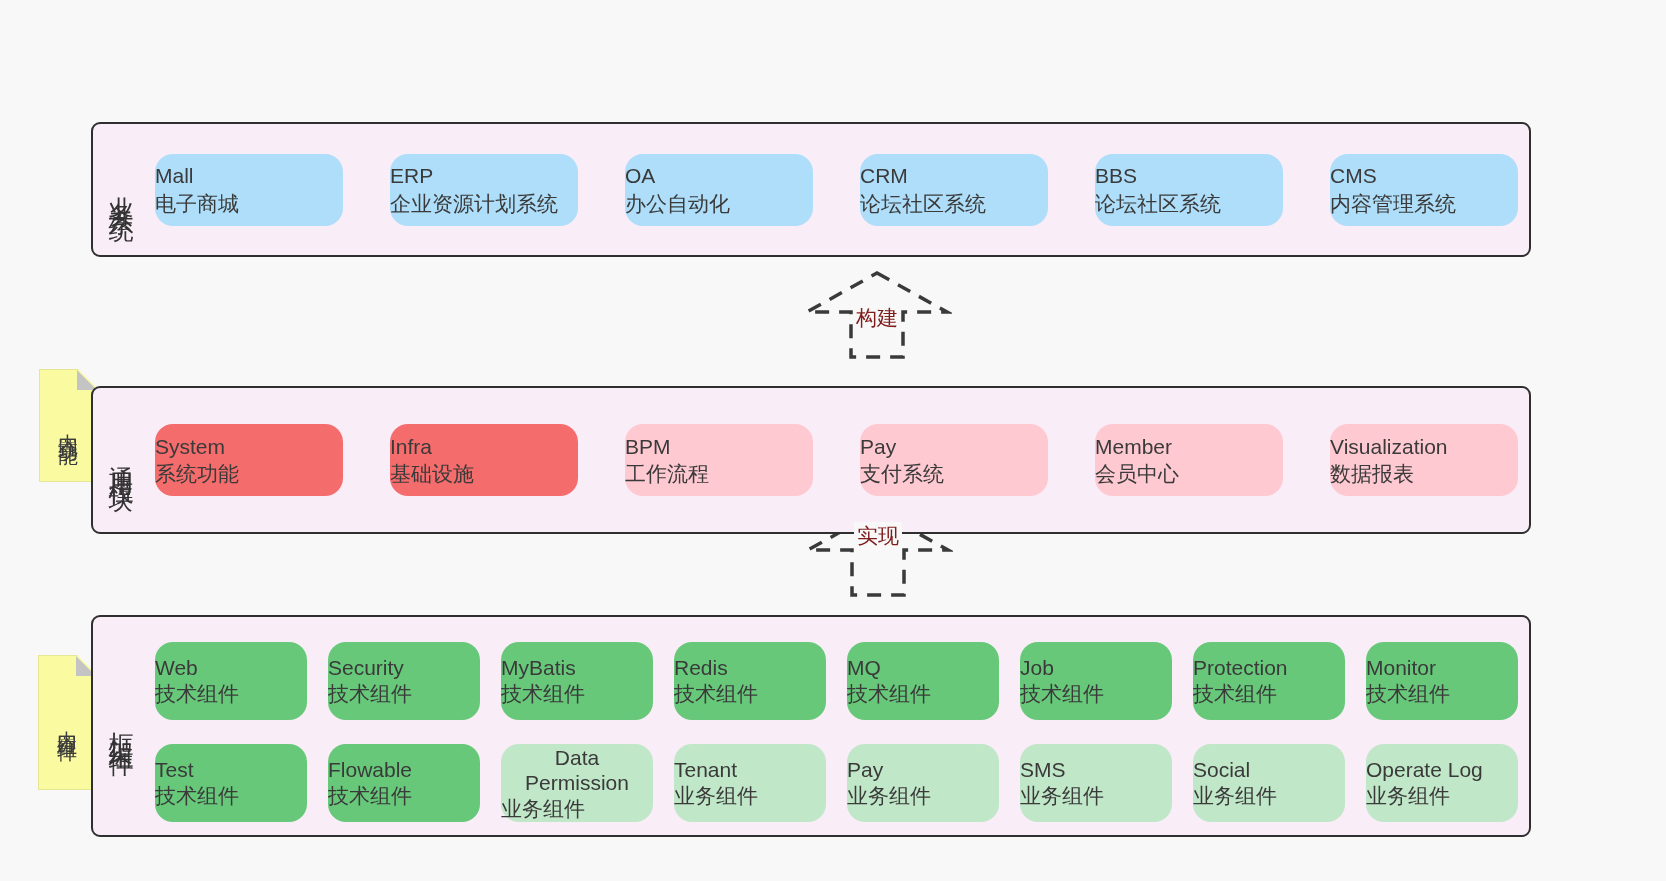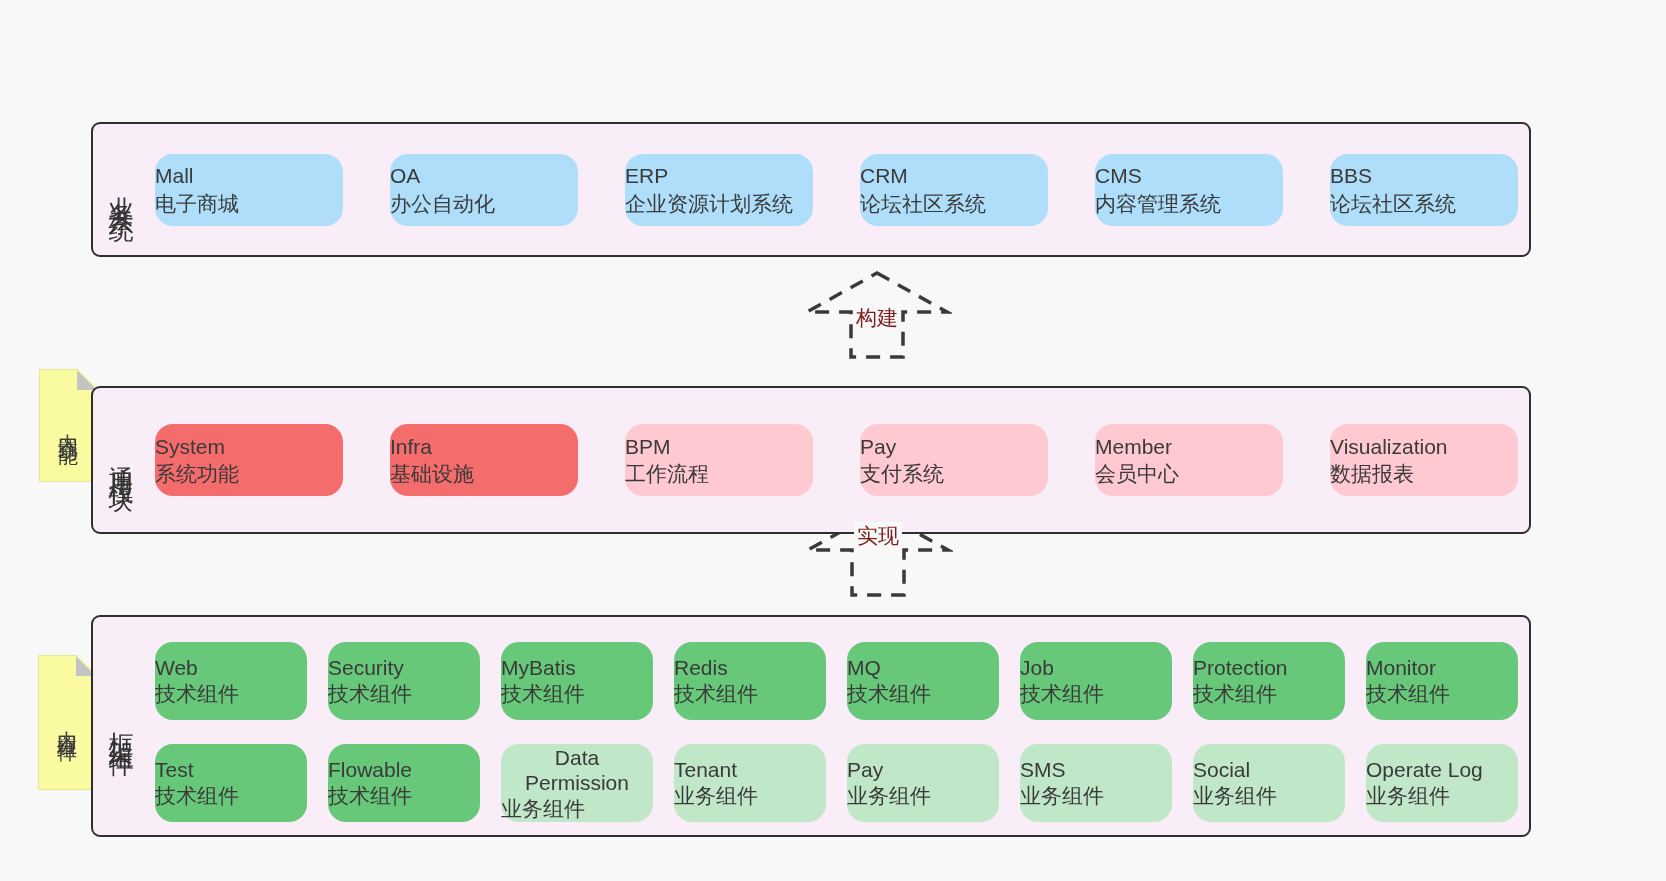--- a/index.html
+++ b/index.html
@@ -94,38 +94,38 @@
 <section class="panel panel-business">
   <div class="side-label">
     <span>业务系统</span>
   </div>
   <div class="row row-6 row-mid">
     <div class="box blue">
       <span class="en">Mall</span>
       <span class="zh">电子商城</span>
     </div>
     <div class="box blue">
+      <span class="en">ERP</span>
+      <span class="zh">企业资源计划系统</span>
+    </div>
+    <div class="box blue">
       <span class="en">OA</span>
       <span class="zh">办公自动化</span>
     </div>
     <div class="box blue">
-      <span class="en">ERP</span>
-      <span class="zh">企业资源计划系统</span>
-    </div>
-    <div class="box blue">
       <span class="en">CRM</span>
       <span class="zh">论坛社区系统</span>
     </div>
     <div class="box blue">
+      <span class="en">BBS</span>
+      <span class="zh">论坛社区系统</span>
+    </div>
+    <div class="box blue">
       <span class="en">CMS</span>
       <span class="zh">内容管理系统</span>
-    </div>
-    <div class="box blue">
-      <span class="en">BBS</span>
-      <span class="zh">论坛社区系统</span>
     </div>
   </div>
 </section>
 
 <svg class="arrow-svg arrow-build-svg" viewBox="0 0 150 90">
   <polygon points="75,3 145,42 101,42 101,87 49,87 49,42 5,42" fill="none" stroke="#3a3a3a" stroke-width="3.5" stroke-dasharray="14 10"></polygon>
 </svg>
 <div class="arrow-label arrow-build-label">构建</div>
 
 <section class="panel panel-modules">

